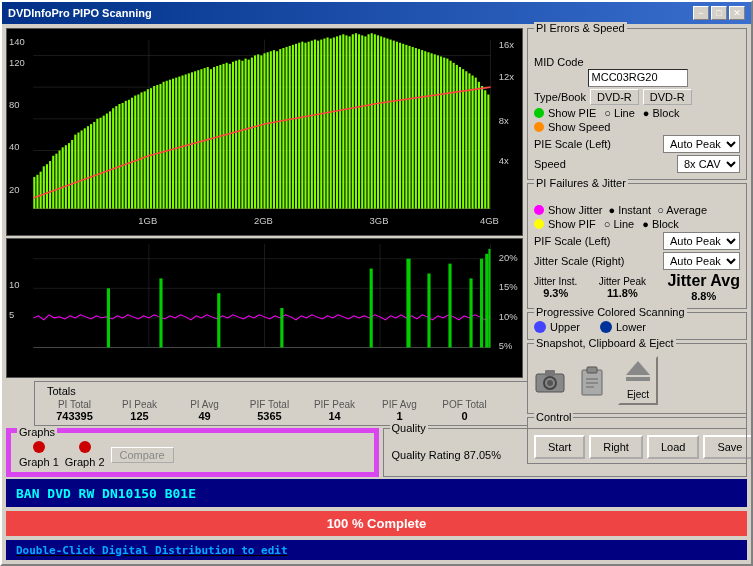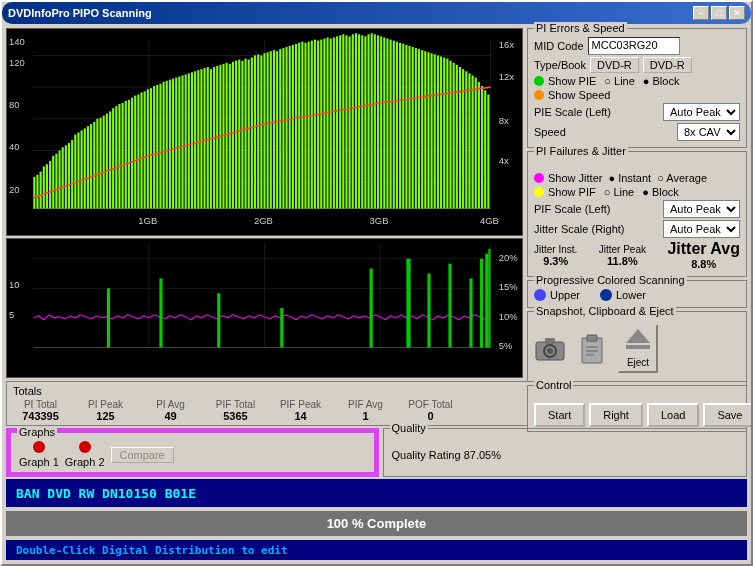--- a/index.html
+++ b/index.html
@@ -17,21 +17,20 @@
     }
     
     .title-bar {
       background: linear-gradient(to right, #003087, #3a6fcf);
       color: white;
       padding: 3px 6px;
       display: flex;
       align-items: center;
       justify-content: space-between;
       height: 22px;
-      border-radius: 10px;
     }
     
     .title-bar-text {
       font-weight: bold;
       font-size: 11px;
     }
     
     .title-bar-buttons {
       display: flex;
       gap: 2px;
@@ -186,21 +185,22 @@
     
     
     .bottom-section {
       display: flex;
       flex-direction: column;
       gap: 2px;
     }
     
     .totals-section {
       border: 1px solid #808080;
-      padding: 3px 6px;
+      padding: 3px 12px;
+      margin-left: 28px;
     }
     
     .totals-header {
       font-size: 11px;
       color: #000;
       margin-bottom: 2px;
     }
     
     .totals-row {
       display: flex;
@@ -313,21 +313,21 @@
     .ticker-text2 {
       color: #00aaff;
       font-size: 11px;
       font-weight: bold;
       white-space: nowrap;
       padding-left: 10px;
       font-family: monospace;
     }
     
     .complete-bar {
-      background: #737373;
+      background: #ef4444;
       color: white;
       text-align: center;
       font-size: 13px;
       font-weight: bold;
       padding: 5px;
       margin: 2px 0;
     }
     
     .btn {
       background: #d4d0c8;
@@ -647,21 +647,21 @@
           </svg>
         </div>
       </div>
 
       <div class="right-panel">
 
         <div class="group-box" style="padding-top:8px;">
           <span class="group-box-title">PI Errors &amp; Speed</span>
           <div class="row">
             <span class="label">MID Code</span>
-            <div class="input-field input-wide" style="width:92px;">MCC03RG20</div>
+            <div class="input-field input-wide" style="width:100px;margin-top:32px;">MCC03RG20</div>
           </div>
           <div class="row">
             <span class="label">Type/Book</span>
             <div class="type-badge">DVD-R</div>
             <div class="type-badge">DVD-R</div>
           </div>
           <div class="row">
             <span class="dot-green"></span>
             <span class="label">Show PIE</span>
             <span class="label" style="margin-left:4px;">○ <span>Line</span></span>

